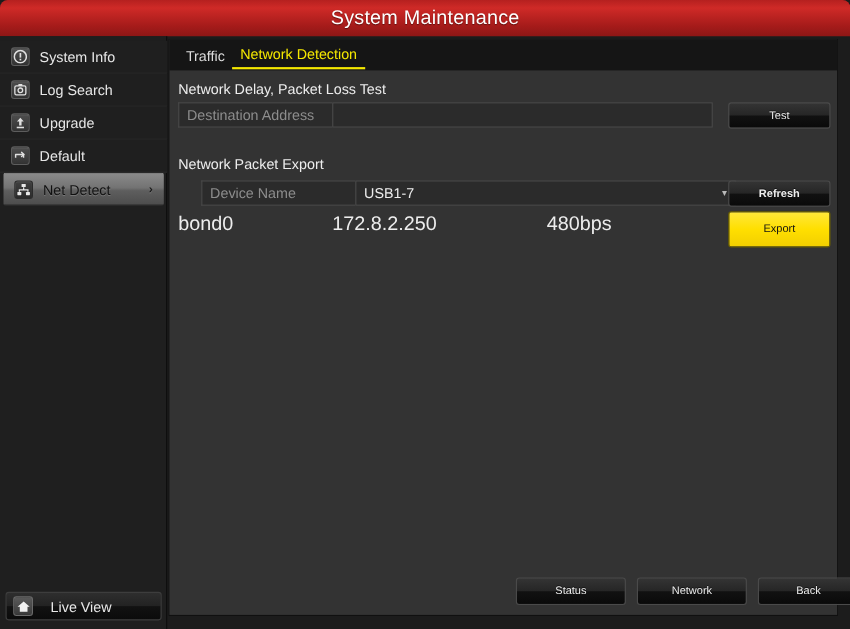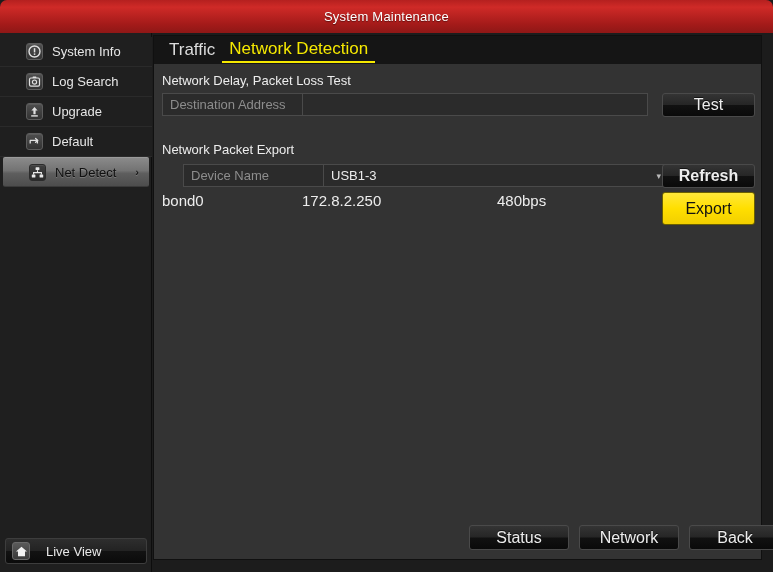--- a/index.html
+++ b/index.html
@@ -19,38 +19,38 @@
   .titlebar {
     position: absolute; left: 0; top: 0;
     width: 773px; height: 33px;
     background: linear-gradient(to bottom, #b5201f 0%, #cf2a27 22%, #a51b1a 72%, #8e1716 100%);
     border-top-left-radius: 7px;
     border-top-right-radius: 7px;
     display: flex; align-items: center; justify-content: center;
   }
   .titlebar-text {
     color: #ffffff;
-    font-size: 13px;
+    font-size: 18px;
     letter-spacing: .2px;
     text-shadow: 0 1px 1px rgba(0,0,0,.45);
   }
 
   
   .sidebar {
     position: absolute; left: 0; top: 33px;
     width: 152px; height: 539px;
     background: #1f1f1f;
     border-right: 1px solid #0d0d0d;
   }
   .nav { position: absolute; left: 0; top: 4px; width: 152px; }
   .nav-item {
     position: relative;
     height: 30px;
     display: flex; align-items: center;
-    padding-left: 26px;
+    padding-left: 10px;
     border-bottom: 1px solid #2a2a2a;
     color: #e6e6e6;
     font-size: 13px;
     background: #1f1f1f;
   }
   .nav-item.active {
     background: linear-gradient(to bottom, #8a8a8a 0%, #737373 45%, #5e5e5e 55%, #4d4d4d 100%);
     color: #101010;
     border-top: 1px solid #9a9a9a;
     border-bottom: 1px solid #3a3a3a;
@@ -112,21 +112,21 @@
 
   
   .tabstrip {
     position: absolute; left: 0; top: 0;
     width: 607px; height: 28px;
     background: #151515;
     display: flex; align-items: center;
     padding-left: 8px;
   }
   .tab {
-    font-size: 17px; color: #dcdcdc;
+    font-size: 13px; color: #dcdcdc;
     padding: 0 7px; height: 26px;
     display: flex; align-items: center;
   }
   .tab.active {
     color: #f5e800;
     border-bottom: 2px solid #f5e800;
   }
 
   .section-title {
     position: absolute;
@@ -172,40 +172,40 @@
     transform: translateY(-50%);
     color: #b9b9b9; font-size: 9px; line-height: 1;
   }
 
   
   .btn {
     background: linear-gradient(to bottom, #343434 0%, #262626 48%, #111 52%, #0a0a0a 100%);
     border: 1px solid #4a4a4a;
     border-radius: 3px;
     color: #ededed;
-    font-size: 16px;
+    font-size: 10px;
     display: flex; align-items: center; justify-content: center;
     text-shadow: 0 -1px 0 rgba(0,0,0,.6);
   }
   .btn.yellow {
     background: linear-gradient(to bottom, #ffe83a 0%, #ffdf00 50%, #f2cf00 100%);
     border: 1px solid #6b6000;
     color: #121212;
     text-shadow: none;
   }
   #btn-test    { position: absolute; left: 508px; top: 57px;  width: 93px; height: 24px; }
   #btn-refresh { position: absolute; left: 508px; top: 128px; width: 93px; height: 24px; font-weight: bold; }
   #btn-export  { position: absolute; left: 508px; top: 156px; width: 93px; height: 33px; }
 
   
   .data-row {
     position: absolute; left: 8px; top: 156px;
     width: 492px; height: 22px;
-    display: flex; align-items: flex-start;
-    color: #ededed; font-size: 15px;
+    display: flex; align-items: center;
+    color: #ededed; font-size: 18px;
   }
   .cell-name { width: 140px; }
   .cell-addr { width: 195px; }
   .cell-rate { width: 140px; }
 
   
   .bottom-bar { position: absolute; left: 0; bottom: 0; width: 607px; height: 42px; }
   #btn-status  { position: absolute; left: 315px; top: 8px;  width: 100px; height: 25px; }
   #btn-network { position: absolute; left: 425px; top: 8px;  width: 100px; height: 25px; }
   #btn-back    { position: absolute; left: 535px; top: 8px;  width: 92px;  height: 25px; }
@@ -304,21 +304,21 @@
       <div class="field-input"></div>
     </div>
 
     <div class="btn" id="btn-test">Test</div>
 
     <div class="section-title" id="sec2">Network Packet Export</div>
 
     <div class="field-row" style="left:8px; top:128px;padding-left:21px;">
       <div class="field-label">Device Name</div>
       <div class="field-select">
-        <span>USB1-3</span>
+        <span>USB1-7</span>
         <span class="caret">▾</span>
       </div>
     </div>
 
     <div class="btn" id="btn-refresh">Refresh</div>
     <div class="btn yellow" id="btn-export">Export</div>
 
     <div class="data-row">
       <span class="cell-name">bond0</span>
       <span class="cell-addr">172.8.2.250</span>

